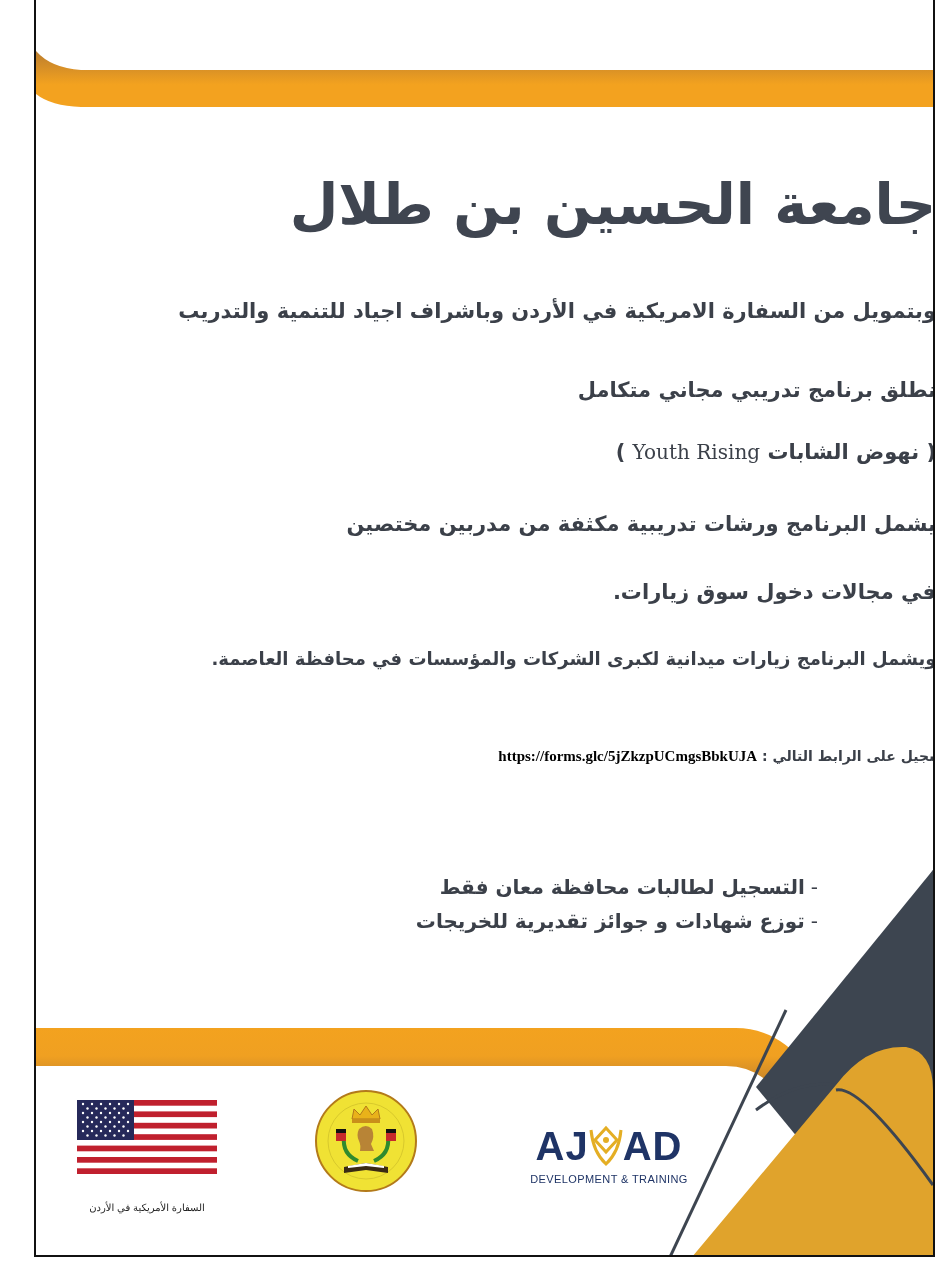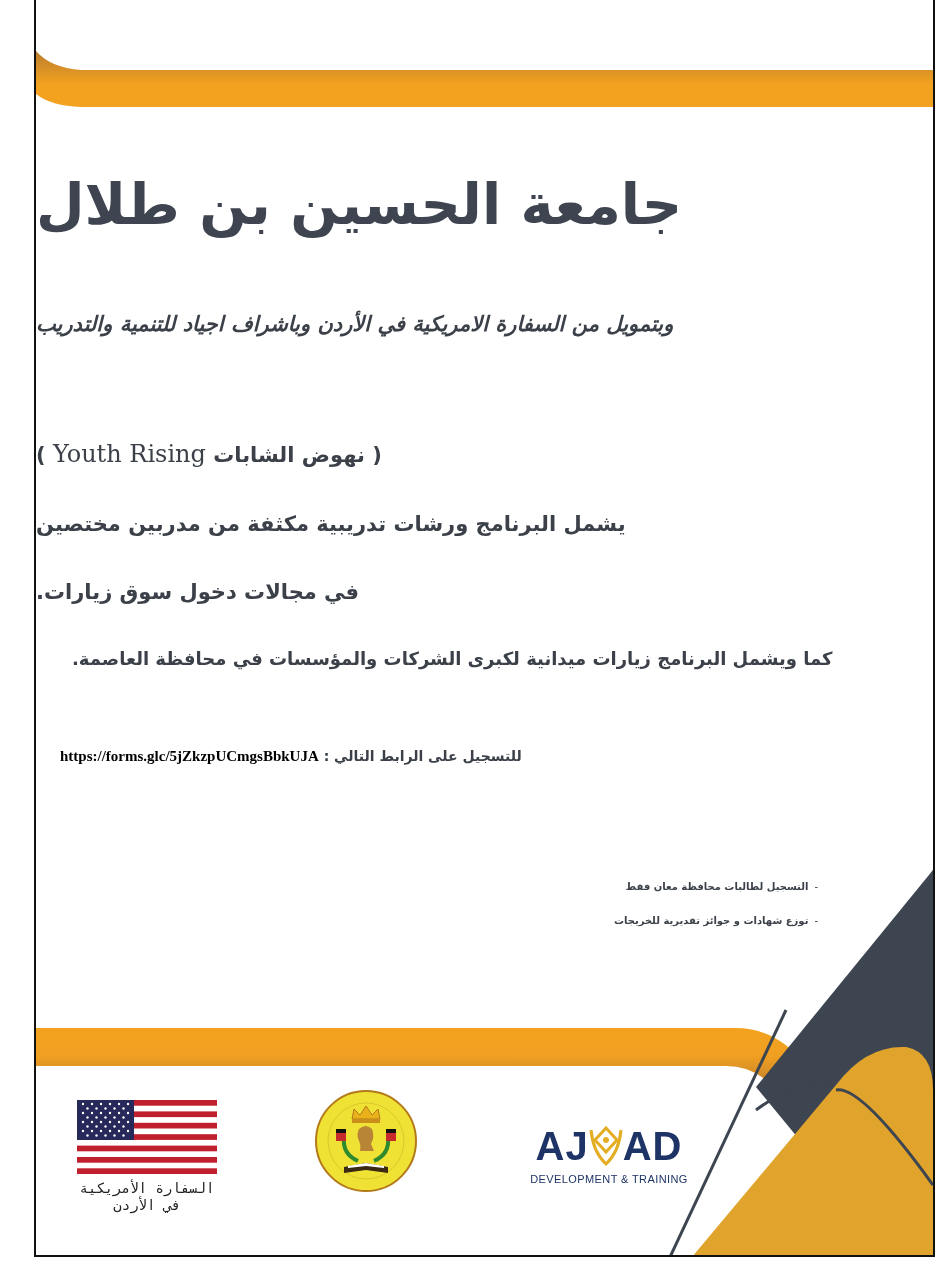--- a/index.html
+++ b/index.html
@@ -2,41 +2,41 @@
 <html><head>
 <meta charset="utf-8">
 <style>
   html, body { margin: 0; padding: 0; background: #ffffff; }
   body { width: 943px; height: 1280px; position: relative; overflow: hidden; font-family: "DejaVu Sans", sans-serif; }
   .page {
     position: absolute; left: 34px; top: -2px; width: 897px; height: 1255px;
     border: 2px solid #111; background: #fff; overflow: hidden;
   }
   .deco { position: absolute; left: 0; top: 0; }
-  .text-block { position: absolute; left: 0; width: 900px; text-align: left; direction: rtl; color: #3b4049; }
+  .text-block { position: absolute; left: 0; width: 900px; text-align: right; direction: rtl; color: #3b4049; }
   .title { top: 172px; font-size: 56px; font-weight: bold; letter-spacing: 1px; color: #3f4550; }
   .line { font-size: 21px; font-weight: bold; }
-  .l1 { top: 312px; font-style: italic; }
+  .l1 { top: 299px; }
   .l2 { top: 378px; }
   .l3 { top: 440px; font-weight: bold; }
-  .l3 .en { font-family: "DejaVu Serif", serif; font-weight: normal; font-size: 24px; color: #3b4049; }
+  .l3 .en { font-family: "DejaVu Serif", serif; font-weight: normal; font-size: 20px; color: #3b4049; }
   .l4 { top: 512px; }
   .l5 { top: 580px; }
   .l6 { top: 648px; font-size: 18px; padding-left: 36px; }
   .reg { top: 748px; font-size: 14px; font-weight: bold; padding-left: 24px; }
   .reg .url { font-family: "Liberation Serif", serif; color: #000; font-size: 15px; font-weight: bold; direction: ltr; unicode-bidi: embed; }
   .bullets {
     position: absolute; right: 115px; top: 870px; direction: rtl; text-align: right;
-    font-size: 10px; font-weight: bold; color: #3b4049; list-style: none; margin: 0; padding: 0;
+    font-size: 20px; font-weight: bold; color: #3b4049; list-style: none; margin: 0; padding: 0;
   }
   .bullets li { height: 34px; line-height: 34px; }
   .bullets .dash { color: #3b4049; margin-left: 6px; font-weight: normal; }
   .bullets li.light .dash { color: #c9c9c9; }
   .flag-wrap { position: absolute; left: 40px; top: 1100px; width: 142px; text-align: center; }
-  .flag-cap { font-family: Liberation Mono, monospace; font-size: 14px; color: #222; direction: rtl; margin-top: 2px; }
+  .flag-cap { font-family: Liberation Sans, sans-serif; font-size: 10px; color: #222; direction: rtl; margin-top: 24px; }
   .seal { position: absolute; left: 278px; top: 1089px; }
   .ajyad { position: absolute; left: 473px; top: 1124px; width: 200px; text-align: center; }
   .ajyad-word { font-family: "Liberation Sans", sans-serif; font-size: 40px; font-weight: bold; color: #1f3466; letter-spacing: 1px; display: flex; align-items: flex-start; justify-content: center; height: 46px; }
   .ajyad-sub { font-family: "Liberation Sans", sans-serif; font-size: 11px; color: #1f3466; letter-spacing: 0.4px; margin-top: 3px; }
 </style>
 </head>
 <body>
 
 <div class="page">
 
@@ -65,20 +65,21 @@
 
     <path d="M 720 1110 Q 760 1080 800 1085 Q 830 1092 897 1190" stroke="#3d4550" stroke-width="3" fill="none"></path>
 
     <path d="M 656 1257 L 800 1085 Q 830 1045 870 1047 Q 897 1052 897 1090 L 897 1257 Z" fill="#e0a32c"></path>
     <path d="M 800 1090 Q 825 1085 897 1185" stroke="#3d4550" stroke-width="3" fill="none"></path>
   </svg>
 
   <div class="text-block title">جامعة الحسين بن طلال</div>
 
   <div class="text-block line l1">وبتمويل من السفارة الامريكية في الأردن وباشراف اجياد للتنمية والتدريب</div>
+  <div class="text-block line l2">نطلق برنامج تدريبي مجاني متكامل</div>
   <div class="text-block line l3">
     <span>(</span>
     <span>نهوض الشابات</span>
     <span class="en">Youth Rising</span>
     <span>)</span>
   </div>
   <div class="text-block line l4">يشمل البرنامج ورشات تدريبية مكثفة من مدربين مختصين</div>
   <div class="text-block line l5">في مجالات دخول سوق زيارات.</div>
   <div class="text-block line l6">كما ويشمل البرنامج زيارات ميدانية لكبرى الشركات والمؤسسات في محافظة العاصمة.</div>
 

